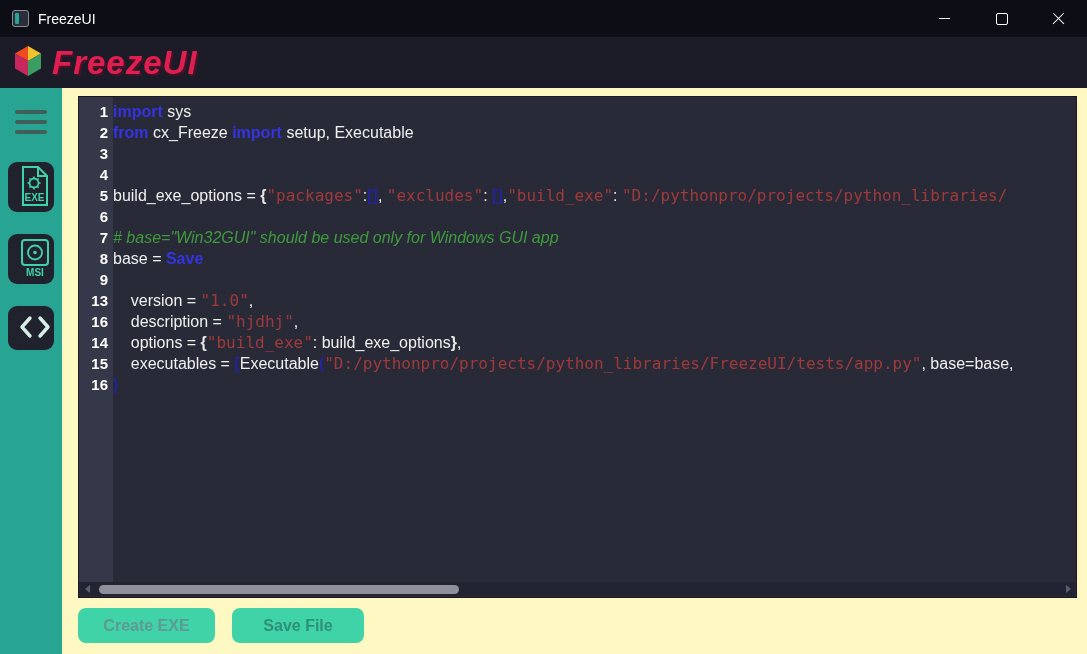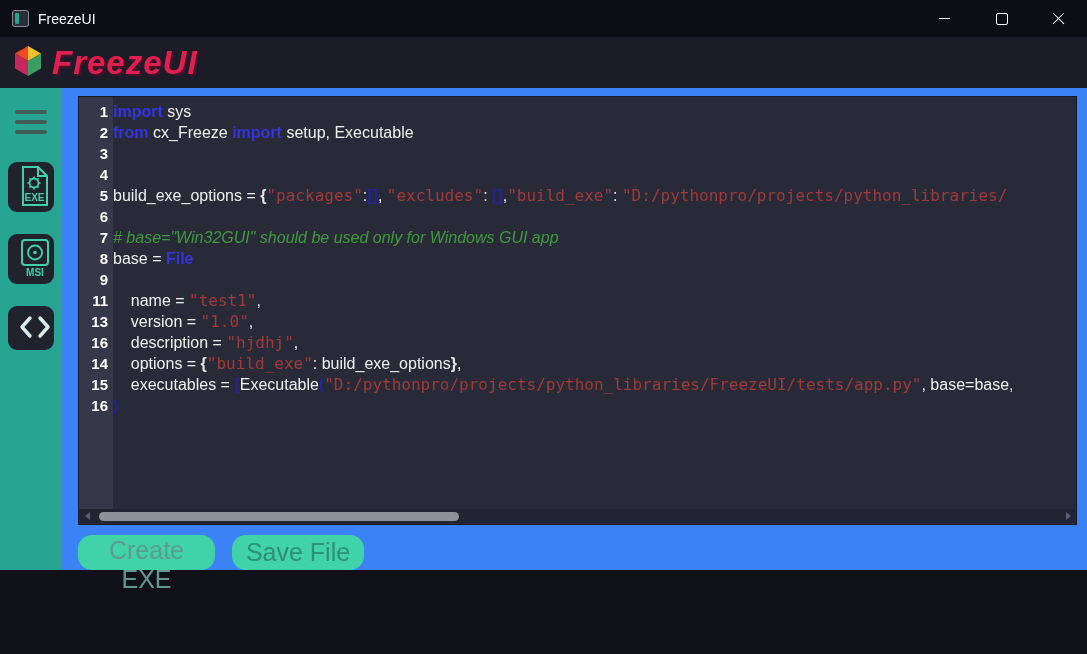--- a/index.html
+++ b/index.html
@@ -1,18 +1,18 @@
 <!DOCTYPE html>
 <html style="--sidebar_teal: #28a492; --button_mint: #3fd3a7; --brand_crimson: #e01e4f; --editor_bg: #282a38; --gutter_bg: #353849; --keyword_blue: #3434e0; --string_red: #a03a3a; --comment_green: #3f9b3c; --bracket_navy: #23239f;"><head>
 <meta charset="utf-8">
 <style>
   html,body { margin:0; padding:0; background:#101018; }
   body { width:1087px; height:654px; overflow:hidden; font-family:"Liberation Sans", sans-serif; }
 
-  .window { width:1087px; height:570px; display:flex; flex-direction:column; background:#3b82f6; }
+  .window { width:1087px; height:654px; display:flex; flex-direction:column; background:#fef9c3; }
 
   
   .titlebar { flex:0 0 37px; background:#0d0d16; display:flex; align-items:center; justify-content:space-between; }
   .titlebar-left { display:flex; align-items:center; gap:9px; padding-left:12px; }
   .app-icon { width:15px; height:15px; border-radius:3px; background:#2a2d3a; border:1px solid #8b8b97; position:relative; }
   .app-icon::after { content:""; position:absolute; left:2px; top:2px; bottom:2px; width:4px; background:var(--sidebar_teal,#28a492); border-radius:1px; }
   .title-text { color:#ffffff; font-size:14px; }
   .tb-controls { display:flex; height:37px; }
   .tb-btn { width:57px; height:37px; background:transparent; border:none; display:flex; align-items:center; justify-content:center; cursor:pointer; }
   .min-bar { width:11px; height:1.5px; background:#ffffff; display:block; }
@@ -57,22 +57,22 @@
   
   .hscroll { position:absolute; left:1px; right:1px; bottom:1px; height:14px; background:#222432; display:flex; align-items:center; }
   .scroll-arrow { flex:0 0 14px; display:flex; align-items:center; justify-content:center; cursor:pointer; }
   .tri-left  { width:0; height:0; border-top:4px solid transparent; border-bottom:4px solid transparent; border-right:5px solid #5c5f72; }
   .tri-right { width:0; height:0; border-top:4px solid transparent; border-bottom:4px solid transparent; border-left:5px solid #5c5f72; }
   .scroll-track { flex:1; position:relative; height:100%; }
   .scroll-thumb { position:absolute; left:5px; top:2.5px; height:9px; width:360px; border-radius:5px; background:#90909a; cursor:grab; }
 
   
   .actions { display:flex; gap:17px; margin-top:10px; }
-  .action-btn { height:35px; border:none; border-radius:14px; background:var(--button_mint,#3fd3a7);
-                font-family:"Liberation Sans", sans-serif; font-weight:normal; font-size:25px; cursor:pointer; }
+  .action-btn { height:35px; border:none; border-radius:8px; background:var(--button_mint,#3fd3a7);
+                font-family:"Liberation Sans", sans-serif; font-weight:bold; font-size:16px; cursor:pointer; }
   .btn-create { width:137px; color:#5e9a93; }
   .btn-save   { width:132px; color:#2f8f79; }
 
   svg text { font-family:"Liberation Sans", sans-serif; }
 </style>
 </head>
 <body>
 
 <div class="window">
 
@@ -187,29 +187,25 @@
             <div class="line">
               <span class="lnum">6</span>
               <span class="ltext"></span>
             </div>
             <div class="line">
               <span class="lnum">7</span>
               <span class="ltext"><span class="tok-com"># base="Win32GUI" should be used only for Windows GUI app</span></span>
             </div>
             <div class="line">
               <span class="lnum">8</span>
-              <span class="ltext"><span class="tok-plain">base = </span><span class="tok-kw">File</span></span>
+              <span class="ltext"><span class="tok-plain">base = </span><span class="tok-kw">Save</span></span>
             </div>
             <div class="line">
               <span class="lnum">9</span>
               <span class="ltext"></span>
-            </div>
-            <div class="line">
-              <span class="lnum">11</span>
-              <span class="ltext"><span class="tok-plain">    name = </span><span class="tok-str">"test1"</span><span class="tok-plain">,</span></span>
             </div>
             <div class="line">
               <span class="lnum">13</span>
               <span class="ltext"><span class="tok-plain">    version = </span><span class="tok-str">"1.0"</span><span class="tok-plain">,</span></span>
             </div>
             <div class="line">
               <span class="lnum">16</span>
               <span class="ltext"><span class="tok-plain">    description = </span><span class="tok-str">"hjdhj"</span><span class="tok-plain">,</span></span>
             </div>
             <div class="line">

